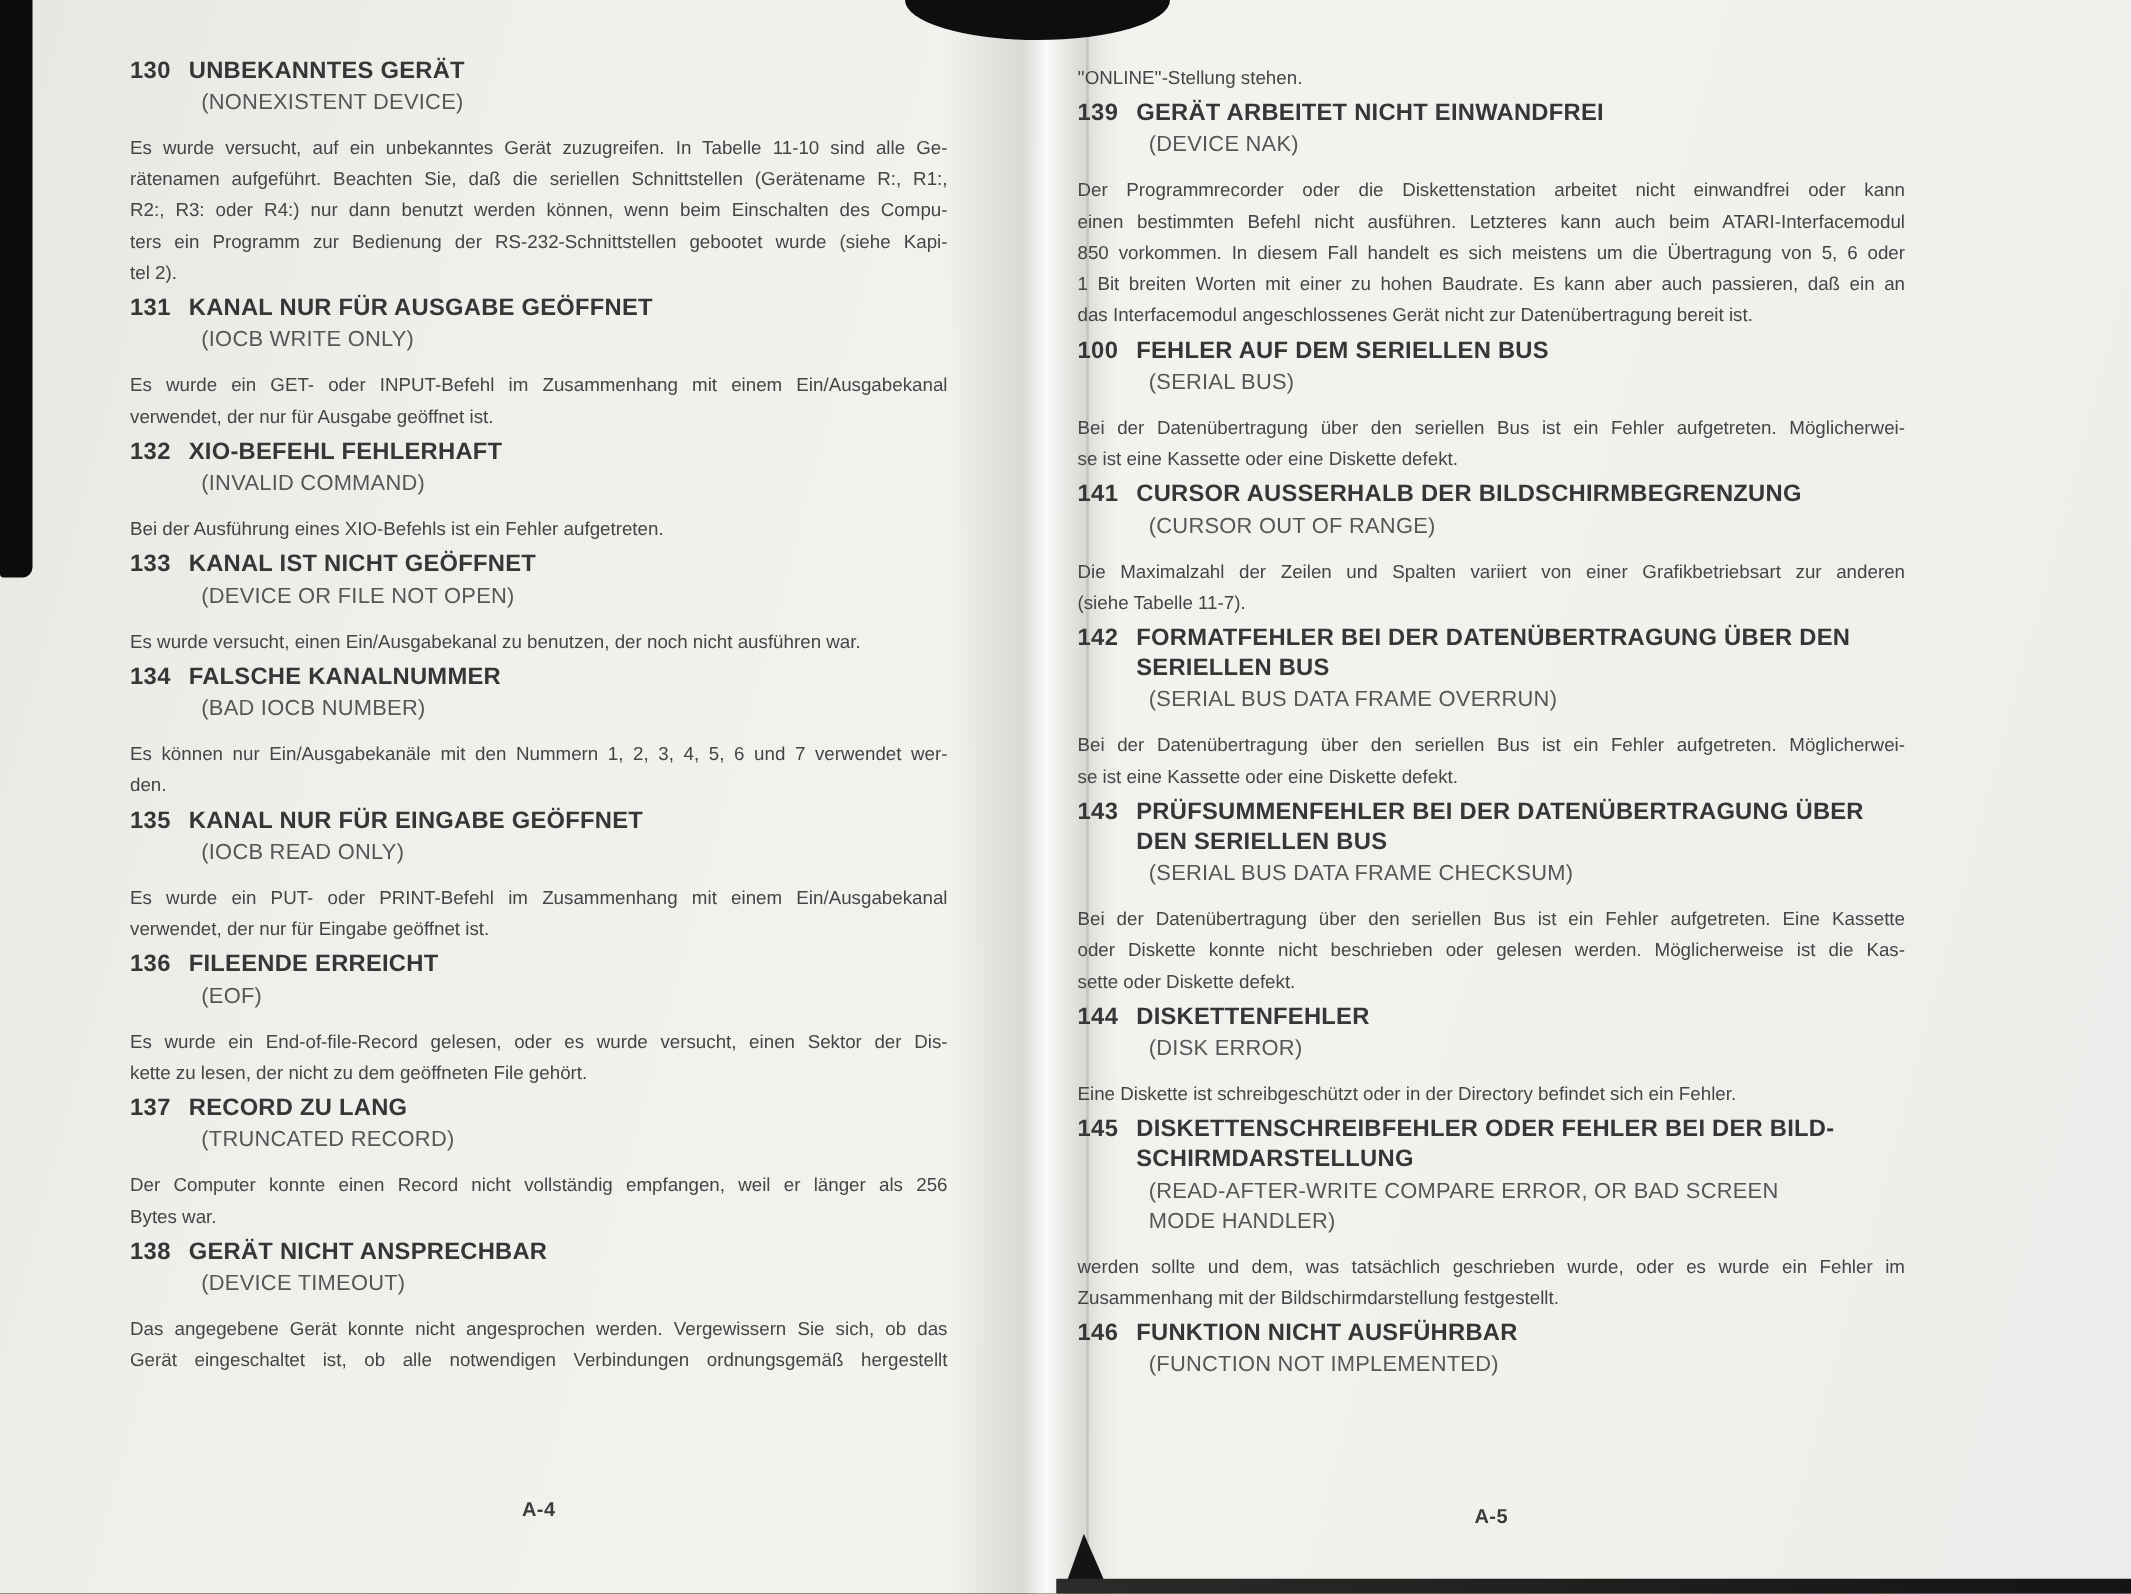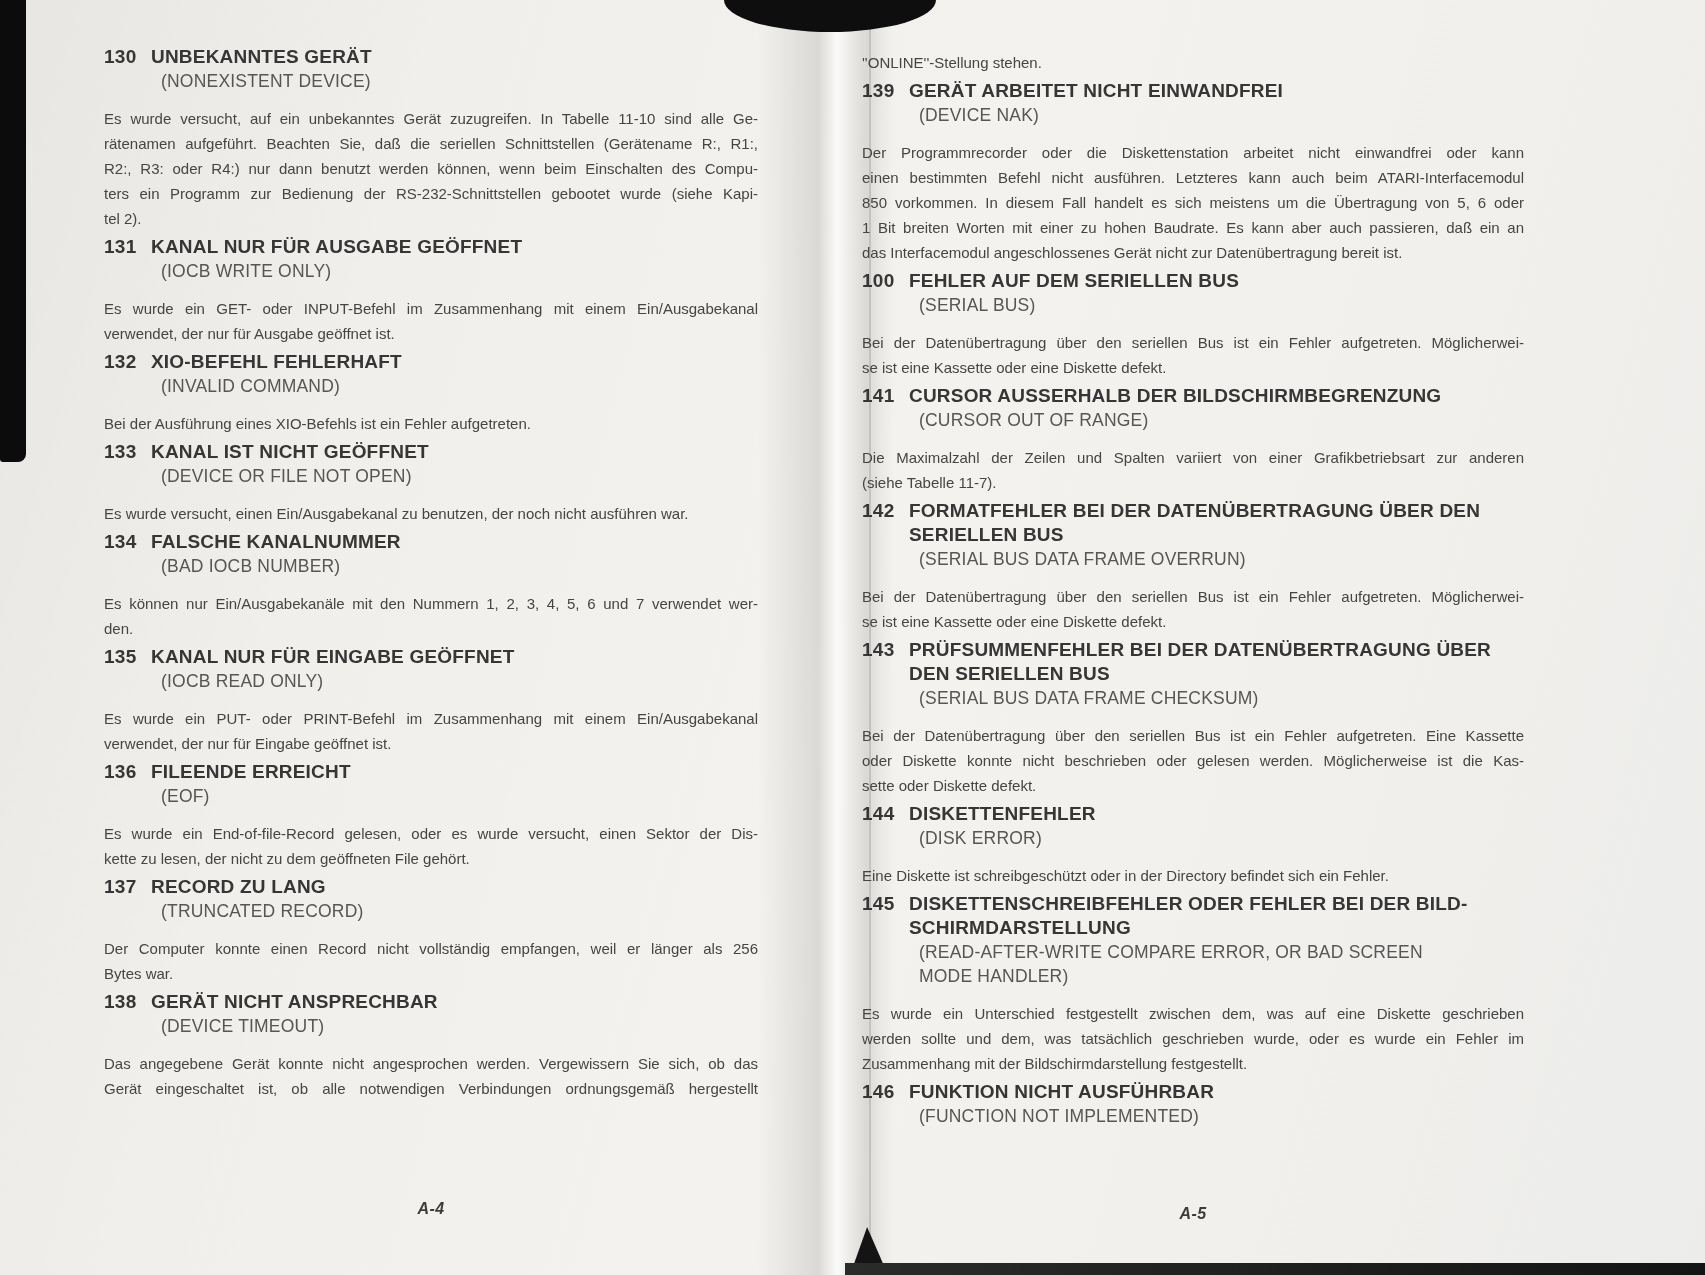--- a/index.html
+++ b/index.html
@@ -35,21 +35,21 @@
   .heading{display:flex;align-items:flex-start;}
   .code{flex:0 0 47px;font-weight:bold;font-size:19px;line-height:24px;color:#363636;letter-spacing:0.3px;}
   .titlewrap{flex:1 1 auto;min-width:0;}
   .title-line{font-weight:bold;font-size:19px;line-height:24px;color:#363636;letter-spacing:0.2px;}
   .subtitle-line{margin-left:10px;font-size:17.5px;line-height:24px;color:#565656;letter-spacing:0.2px;}
   .para{margin-top:13px;font-size:15px;line-height:25px;color:#454545;}
   .cont{margin-top:0;}
   .bline{text-align:justify;text-align-last:justify;}
   .bline.last{text-align:justify;text-align-last:left;}
 
-  .pagenum{position:absolute;font-weight:bold;font-size:16px;color:#3c3c3c;letter-spacing:0.4px;text-align:center;font-style:italic;}
+  .pagenum{position:absolute;font-weight:bold;font-size:16px;color:#3c3c3c;letter-spacing:0.4px;text-align:center;}
   .pagenum-left{left:104px;width:654px;top:1200px;}
   .pagenum-right{left:862px;width:662px;top:1205px;}
 </style>
 </head>
 <body>
 
 <div class="scan">
 
   <div class="edge-left"></div>
   <div class="gutter"></div>
@@ -269,21 +269,20 @@
         <div class="heading">
           <div class="code">145</div>
           <div class="titlewrap">
             <div class="title-line">DISKETTENSCHREIBFEHLER ODER FEHLER BEI DER BILD-</div>
             <div class="title-line">SCHIRMDARSTELLUNG</div>
             <div class="subtitle-line">(READ-AFTER-WRITE COMPARE ERROR, OR BAD SCREEN</div>
             <div class="subtitle-line">MODE HANDLER)</div>
           </div>
         </div>
         <div class="para">
-          <div class="bline">Es wurde ein Unterschied festgestellt zwischen dem, was auf eine Diskette geschrieben</div>
           <div class="bline">werden sollte und dem, was tatsächlich geschrieben wurde, oder es wurde ein Fehler im</div>
           <div class="bline last">Zusammenhang mit der Bildschirmdarstellung festgestellt.</div>
         </div>
       </div>
       <div class="entry">
         <div class="heading">
           <div class="code">146</div>
           <div class="titlewrap">
             <div class="title-line">FUNKTION NICHT AUSFÜHRBAR</div>
             <div class="subtitle-line">(FUNCTION NOT IMPLEMENTED)</div>

